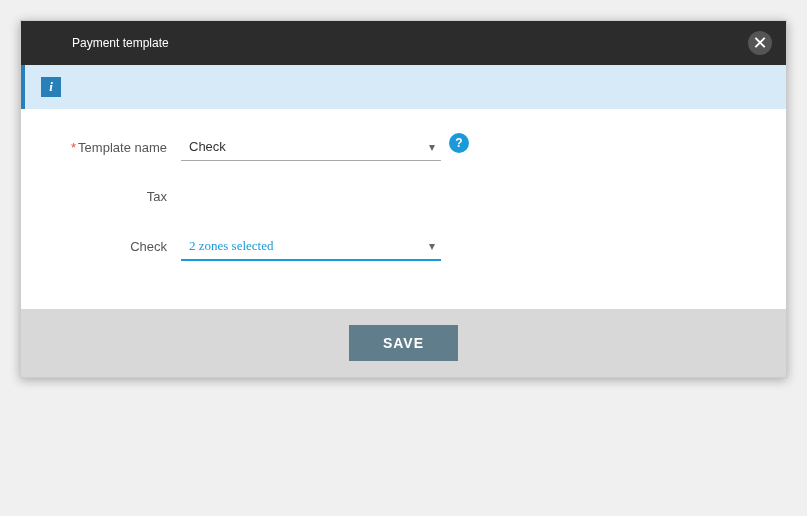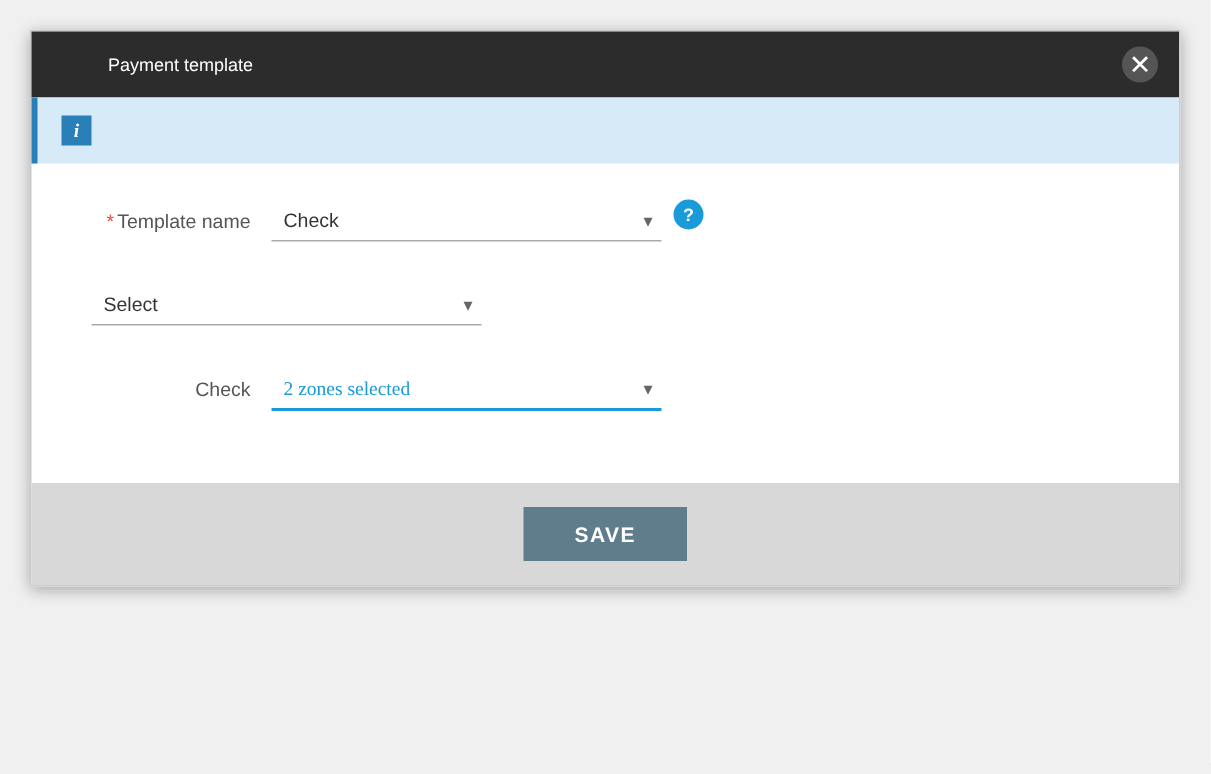--- a/index.html
+++ b/index.html
@@ -187,27 +187,21 @@
         <div class="select-wrapper">
           <select class="form-select">
             <option>Check</option>
           </select>
         </div>
         <div class="help-icon">?</div>
       </div>
     </div>
 
     <div class="form-row">
-      <div class="form-control-wrap">
-        <div class="select-wrapper">
-          <select class="form-select">
-            <option>Select</option>
-          </select>
-        </div>
-      </div>
+      <label class="form-label">Tax</label>
     </div>
 
     <div class="form-row">
       <label class="form-label">Check</label>
       <div class="form-control-wrap">
         <div class="select-wrapper active-zone">
           <select class="form-select">
             <option>2 zones selected</option>
           </select>
         </div>

